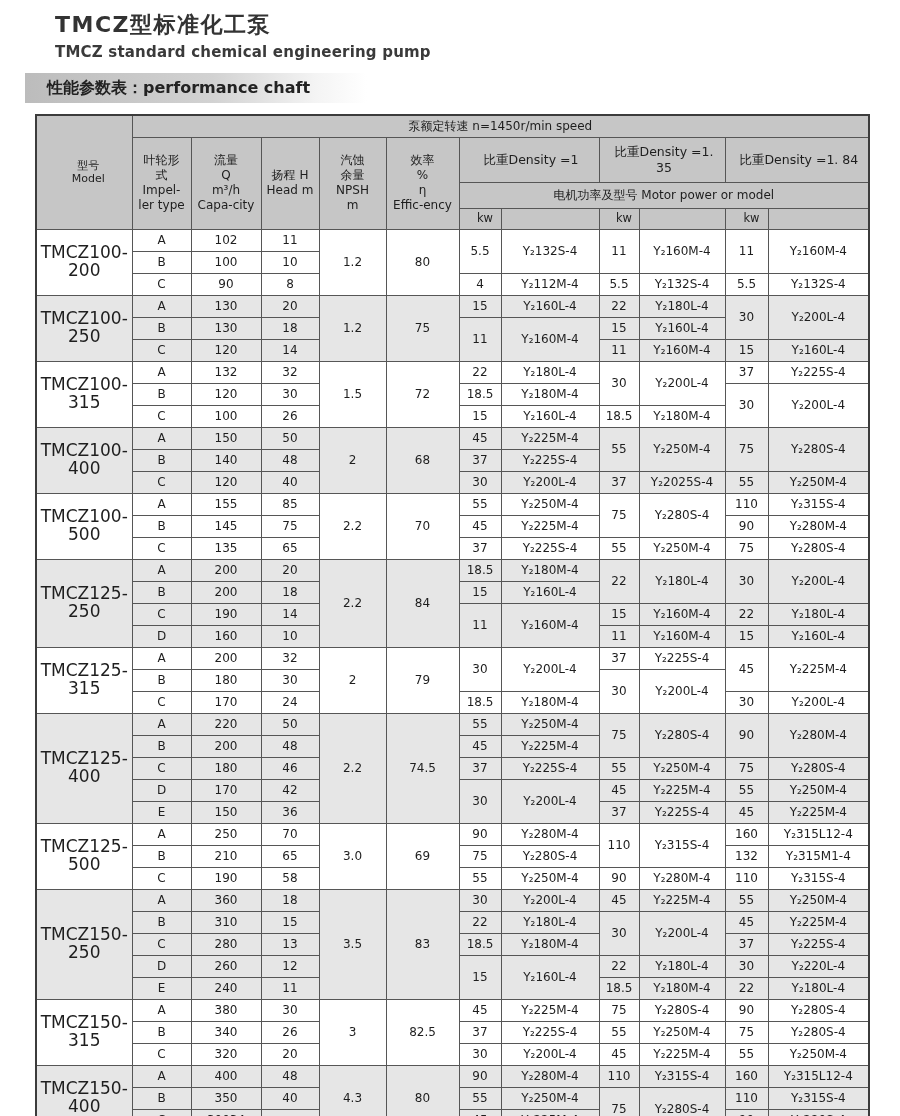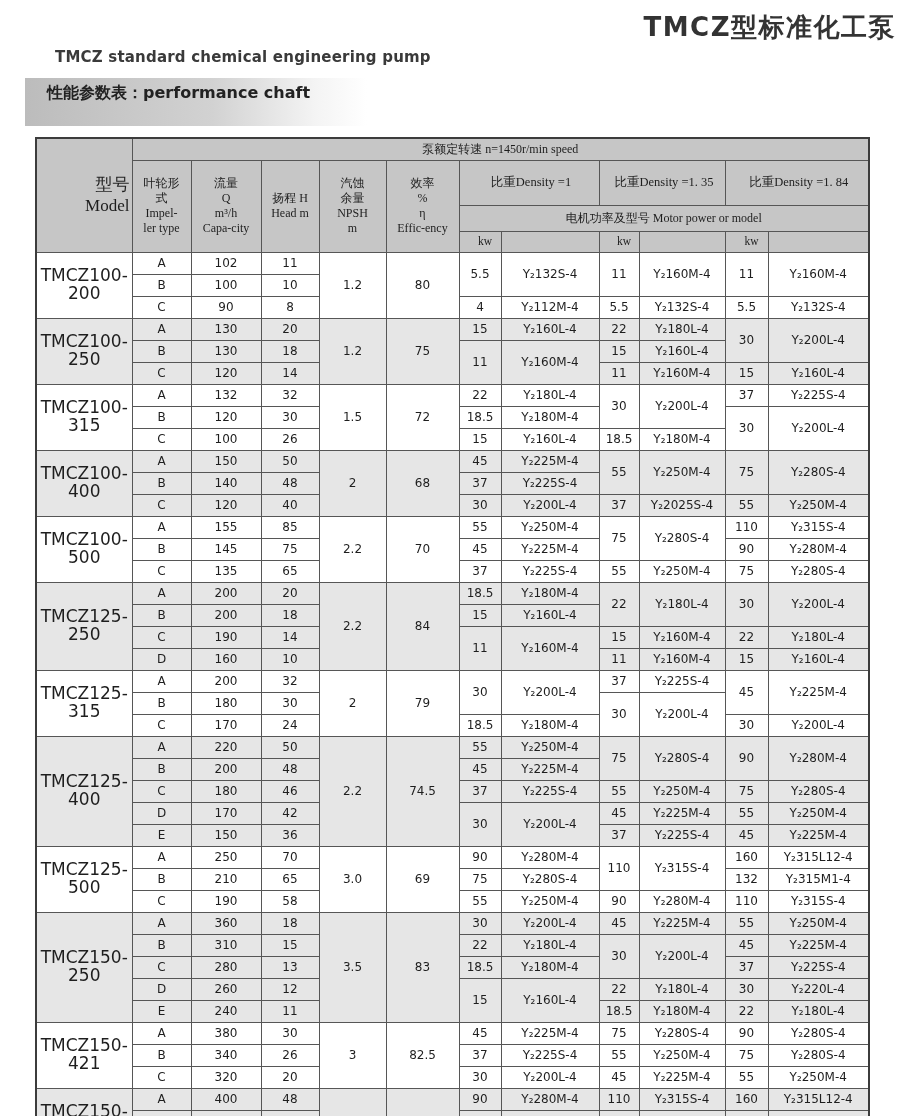--- a/index.html
+++ b/index.html
@@ -2,46 +2,46 @@
 <html><head>
 <meta charset="utf-8">
 <style>
   html,body{margin:0;padding:0;}
   body{
     width:900px;height:1116px;background:#ffffff;
     font-family:"DejaVu Sans","Liberation Sans",sans-serif;
     color:#2b2b2b;position:relative;
   }
   .page-title{
-    margin:10px 4px 0 55px;font-size:26px;font-weight:bold;
-    letter-spacing:1.5px;color:#333;text-align:right;
+    margin:10px 4px 0 55px;font-size:22px;font-weight:bold;
+    letter-spacing:1.5px;color:#333;
   }
   .page-subtitle{
     margin:3px 17px 0 55px;font-size:15px;font-weight:bold;color:#3a3a3a;
     letter-spacing:0.2px;
   }
   .section-banner{
-    margin:12px 0 0 25px;width:320px;height:48px;line-height:30px;
+    margin:12px 0 0 25px;width:320px;height:30px;line-height:30px;
     padding-left:22px;font-size:16px;font-weight:bold;color:#222;
     background:linear-gradient(to right,#bcbcbc 0%,#d2d2d2 55%,#f4f4f4 85%,#ffffff 100%);
   }
   table.perf{
     border-collapse:collapse;table-layout:fixed;
     margin:11px 0 0 35px;width:833px;
     border:2px solid #3c3c3c;
   }
   .perf th,.perf td{
     border:1px solid #565656;text-align:center;vertical-align:middle;
     padding:0 2px;overflow:hidden;font-weight:normal;
   }
   .perf thead th{
     background:#c6c6c6;font-size:12px;line-height:1.25;
-    white-space:pre-line;color:#1e1e1e;font-family:Liberation Serif, serif;
-  }
-  .perf thead th.model-hdr{text-align:right;padding-left:10px;font-size:17px;}
+    white-space:pre-line;color:#1e1e1e;
+  }
+  .perf thead th.model-hdr{text-align:center;padding-left:10px;font-size:11px;}
   .perf thead th.density-hdr{font-size:12.5px;padding-left:6px;}
   .perf thead th.kw-hdr{font-size:11.5px;padding-left:12px;}
   .h-banner{height:22px;}
   .h-density{height:45px;}
   .h-motor{height:26px;}
   .h-kw{height:21px;}
   .perf tbody td{height:21px;font-size:12px;line-height:1.05;background:#ffffff;color:#1e1e1e;}
   .perf tbody tr.shade td{background:#e6e6e6;}
   .perf tbody td.model-cell{font-size:17px;}
 </style>
@@ -474,21 +474,21 @@
       <tr class="shade">
         <td>E</td>
         <td>240</td>
         <td>11</td>
         <td>18.5</td>
         <td>Y₂180M-4</td>
         <td>22</td>
         <td>Y₂180L-4</td>
       </tr>
       <tr>
-        <td rowspan="3" class="model-cell">TMCZ150-421</td>
+        <td rowspan="3" class="model-cell">TMCZ150-315</td>
         <td>A</td>
         <td>380</td>
         <td>30</td>
         <td rowspan="3">3</td>
         <td rowspan="3">82.5</td>
         <td>45</td>
         <td>Y₂225M-4</td>
         <td>75</td>
         <td>Y₂280S-4</td>
         <td>90</td>

